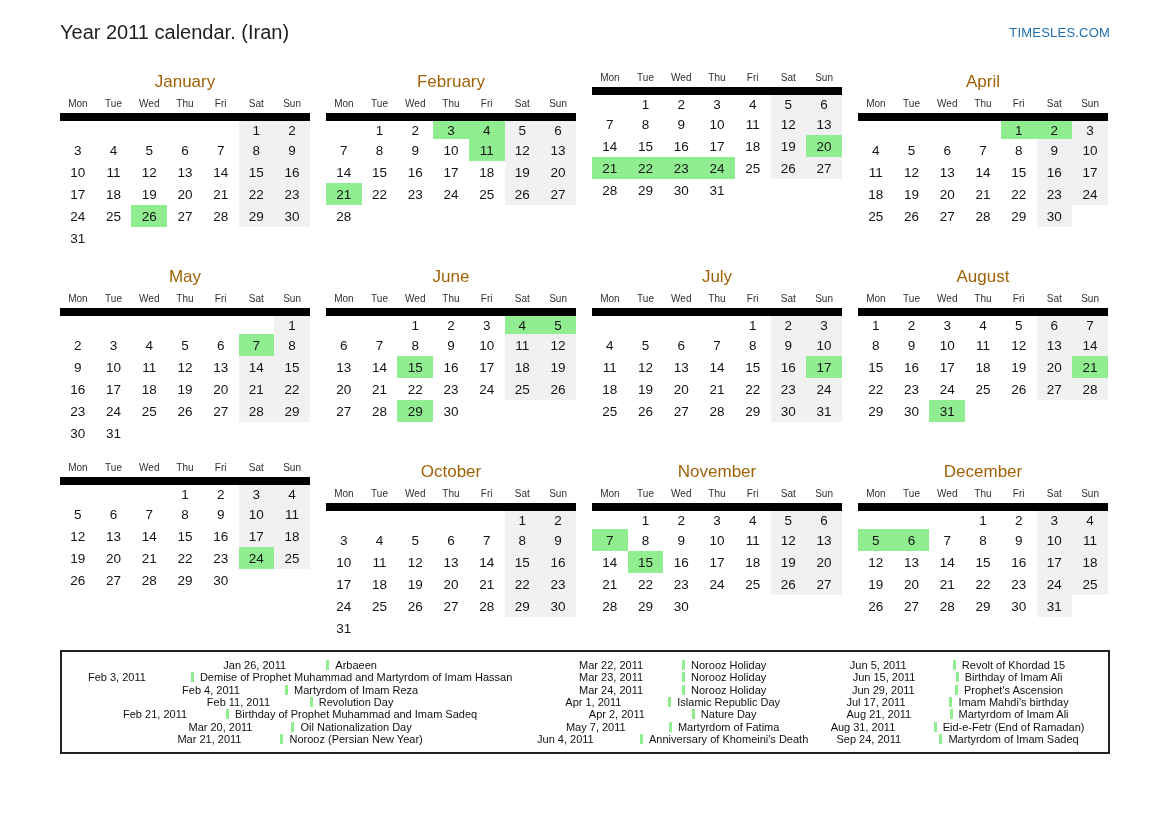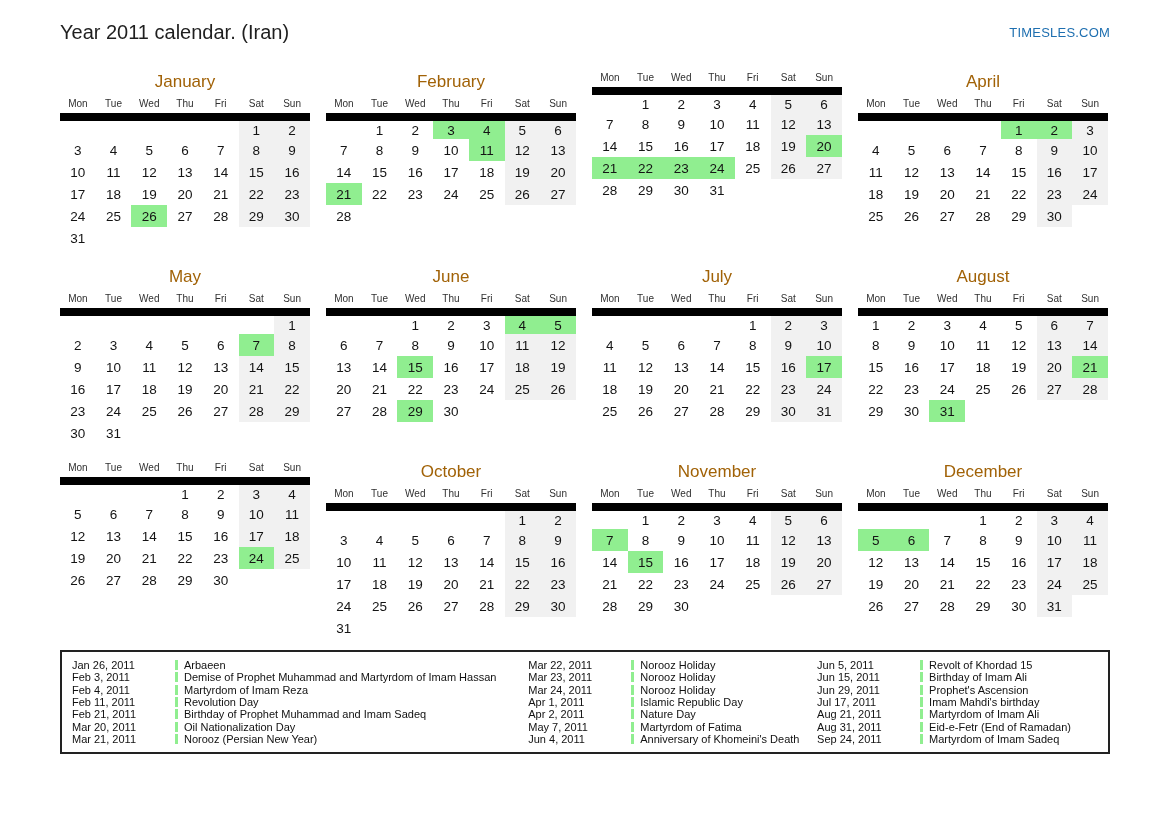--- a/index.html
+++ b/index.html
@@ -21,21 +21,21 @@
   .cal th { font-size:10px; font-weight:normal; color:#303030; padding:0 0 4px 0; text-align:center; }
   .cal thead tr { border-bottom:8px solid #000000; }
   .cal td { height:22px; text-align:center; font-size:13.5px; color:#141414; }
   .cal td.weekend { background:#f1f1f1; }
   .cal td.holiday { background:#90ee90; }
 
   .legend { position:absolute; left:60px; top:650px; width:1050px; height:104px;
     border:2px solid #222222; display:flex; padding:7px 10px 7px 10px; background:#ffffff; }
   .lg-col { display:flex; flex-direction:column; justify-content:space-between; height:100%; }
   .lg-col1 { width:458px; } .lg-col2 { width:290px; } .lg-col3 { width:282px; }
-  .lg-row { display:flex; align-items:center; font-size:11px; color:#111111; line-height:12px; white-space:nowrap; }
+  .lg-row { display:flex; align-items:center; font-size:11px; color:#111111; line-height:12px; white-space:nowrap;justify-content:center; }
   .lg-date { width:103px; flex:none; }
   .lg-bar { width:3px; height:10px; background:#90ee90; margin-right:6px; flex:none; }
 </style>
 </head>
 <body>
 
 <div class="page">
   <div class="page-title">Year 2011 calendar. (Iran)</div>
   <a class="site-link" href="#">TIMESLES.COM</a>
   <div class="months-grid">

